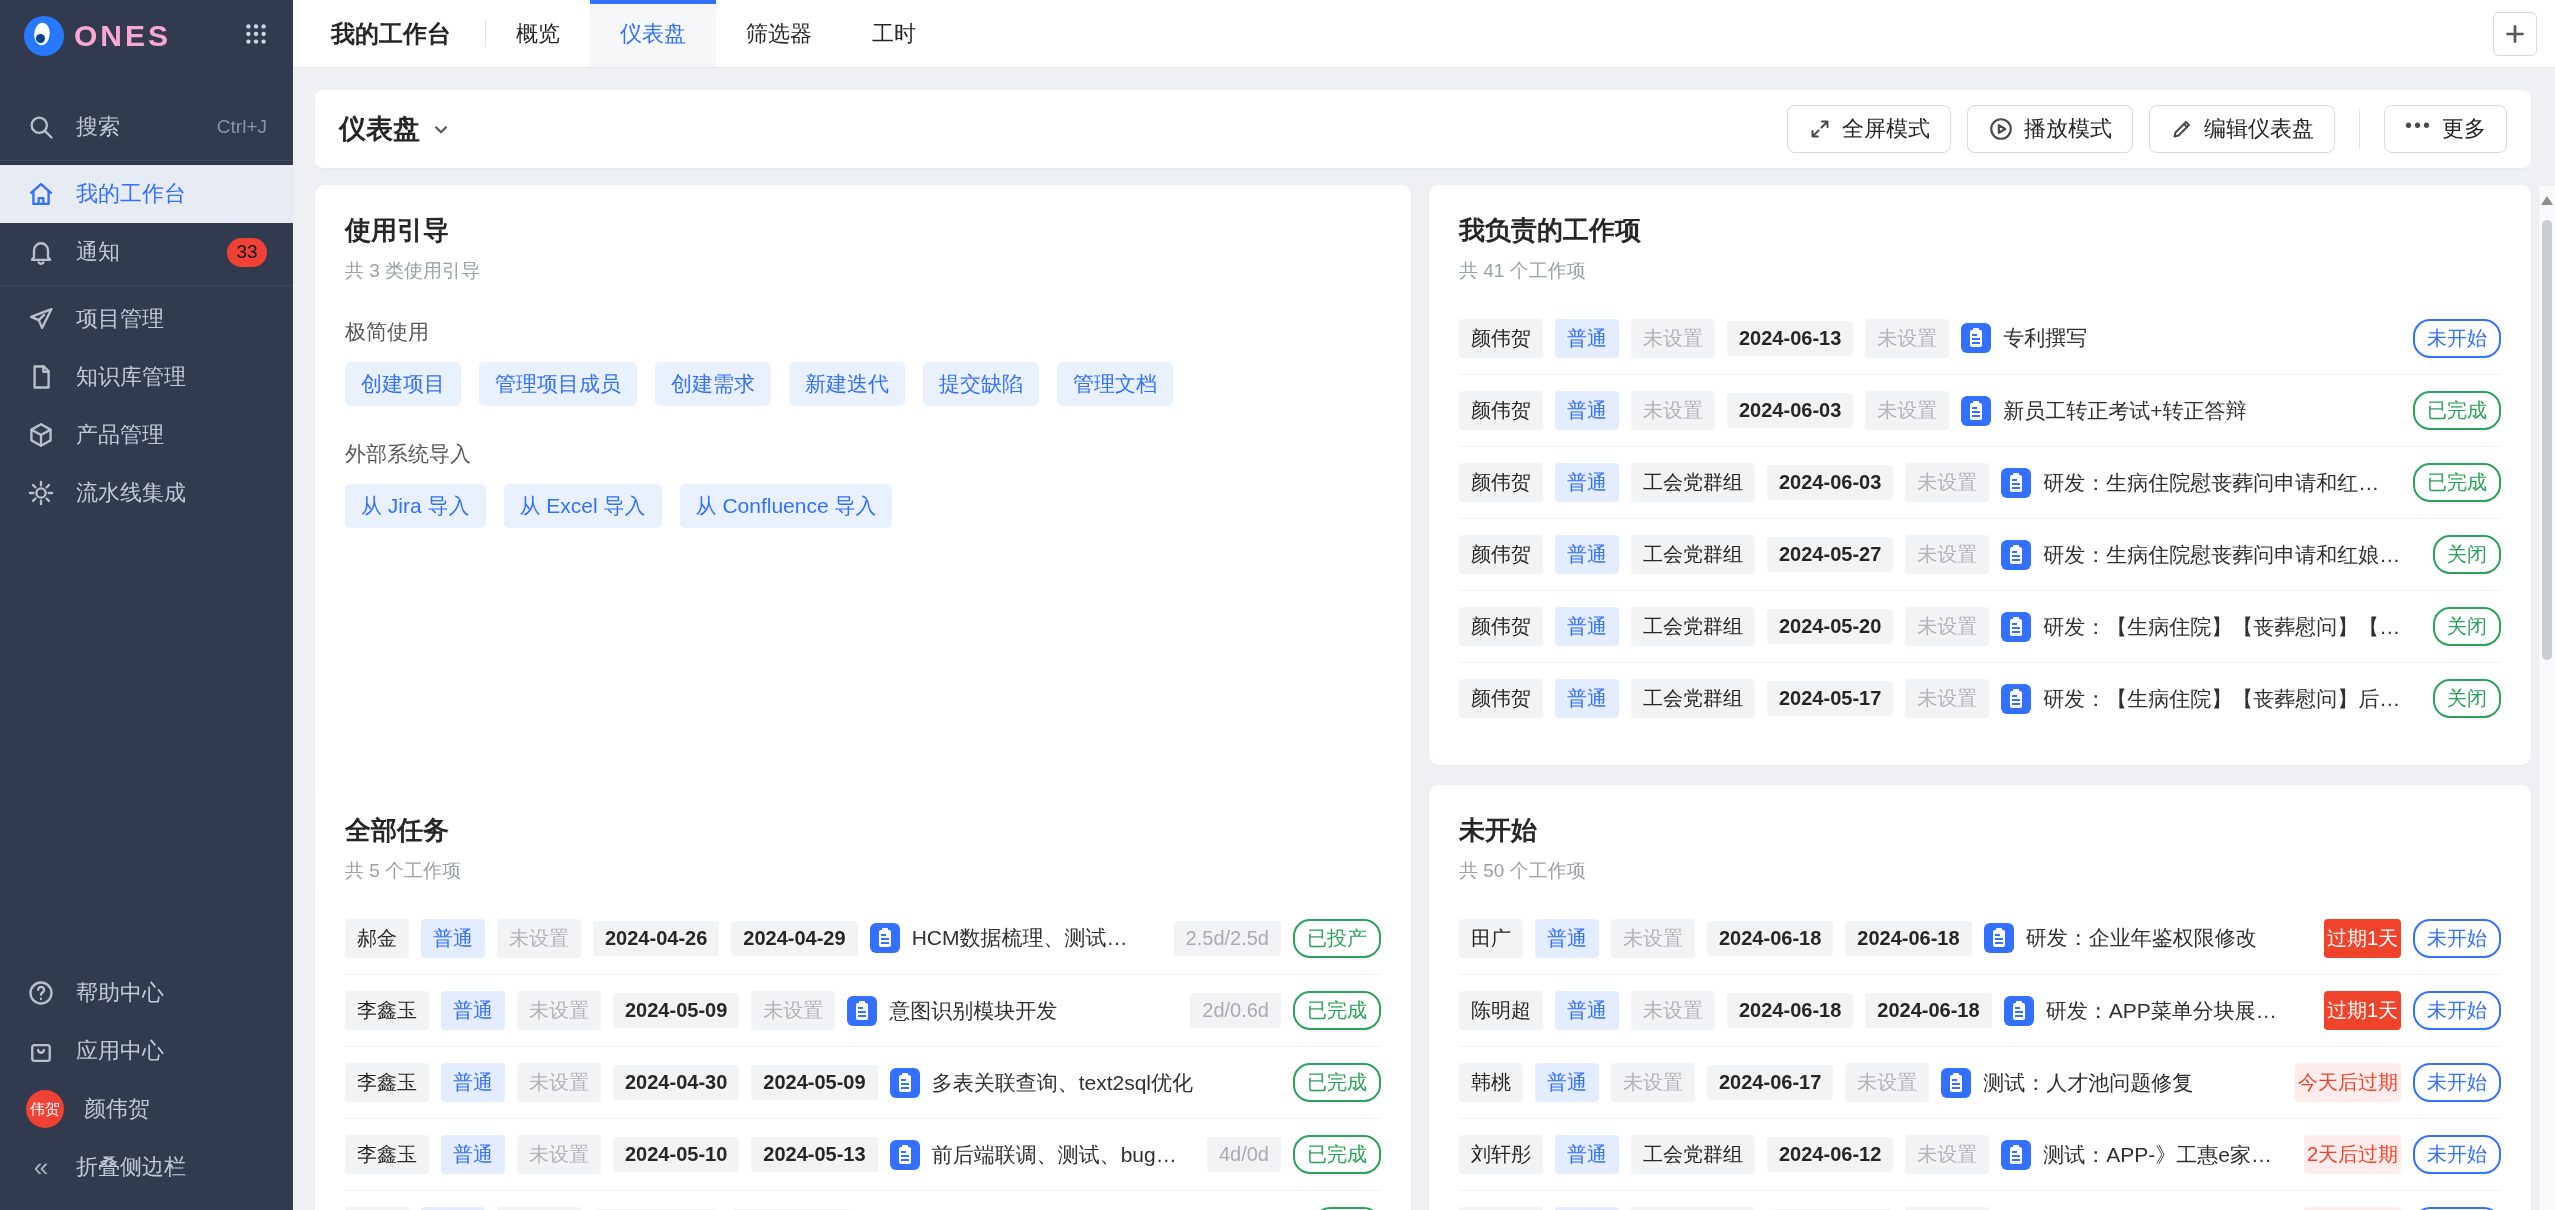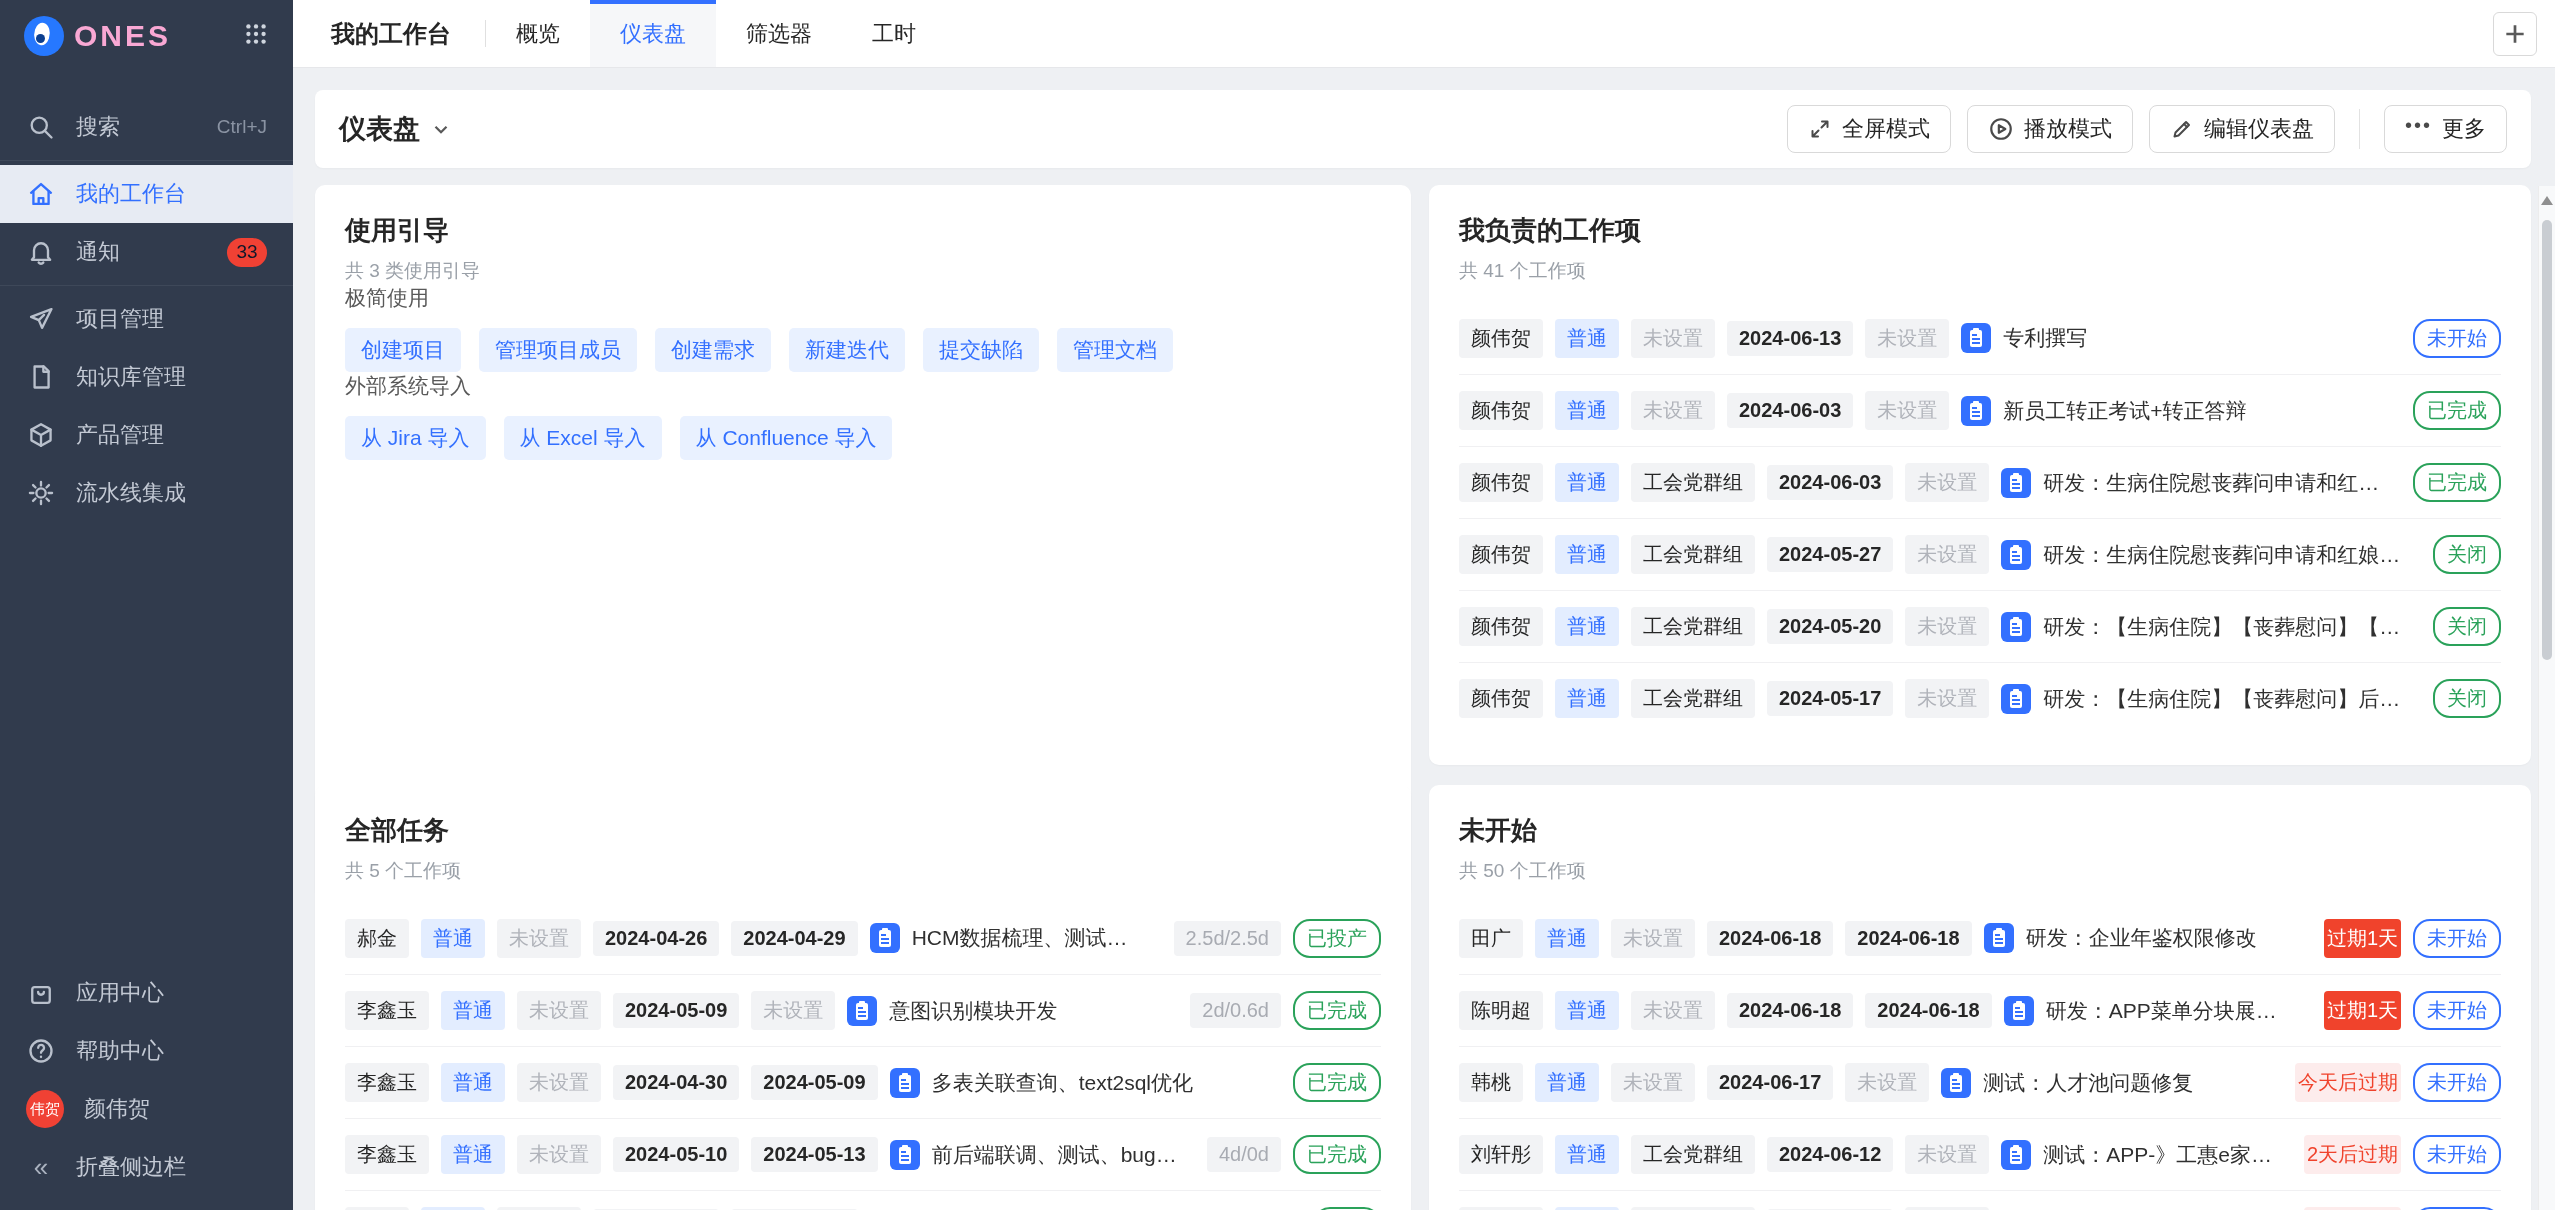--- a/index.html
+++ b/index.html
@@ -81,21 +81,21 @@
     box-shadow:0 1px 2px rgba(0,0,0,0.03);
   }
   .card-title { font-size:26px; font-weight:600; color:#262626; }
   .card-sub { font-size:19px; color:#9aa0a8; margin-top:10px; }
   #card-guide { left:22px; top:117px; width:1096px; height:714px; }
   #card-myitems { left:1136px; top:117px; width:1102px; height:580px; }
   #card-alltasks { left:22px; top:717px; width:1096px; height:560px; }
   #card-notstarted { left:1136px; top:717px; width:1102px; height:560px; }
 
   
-  .g-section { }
+  .g-section { margin-top:34px; }
   .g-label { font-size:21px; color:#595959; }
   .g-chips { display:flex; gap:18px; margin-top:16px; flex-wrap:wrap; }
   .chip {
     background:#e9f1ff; color:#3370ff; font-size:21px; padding:8px 16px; border-radius:5px;
     cursor:pointer; white-space:nowrap;
   }
 
   
   .rows { margin-top:18px; }
   .row {
@@ -231,35 +231,35 @@
           <path d="M12 2.5v3M12 18.5v3M2.5 12h3M18.5 12h3M5.2 5.2l2.1 2.1M16.7 16.7l2.1 2.1M18.8 5.2l-2.1 2.1M7.3 16.7l-2.1 2.1"></path>
         </svg>
     </span>
     <span>流水线集成</span>
   </div>
 
   <div class="side-bottom">
     <div class="side-row">
       <span class="s-icon">
         <svg class="sic" width="28" height="28" viewBox="0 0 24 24">
-            <rect x="4.5" y="7" width="15" height="13.5" rx="2"></rect>
-            <path d="M9.5 11a2.5 2.5 0 005 0"></path>
-          </svg>
-      </span>
-      <span>应用中心</span>
-    </div>
-    <div class="side-row">
-      <span class="s-icon">
-        <svg class="sic" width="28" height="28" viewBox="0 0 24 24">
             <circle cx="12" cy="12" r="9"></circle>
             <path d="M9.6 9.2a2.5 2.5 0 114.2 1.9c-.9.8-1.8 1.2-1.8 2.4"></path>
             <path d="M12 16.8v.4"></path>
           </svg>
       </span>
       <span>帮助中心</span>
+    </div>
+    <div class="side-row">
+      <span class="s-icon">
+        <svg class="sic" width="28" height="28" viewBox="0 0 24 24">
+            <rect x="4.5" y="7" width="15" height="13.5" rx="2"></rect>
+            <path d="M9.5 11a2.5 2.5 0 005 0"></path>
+          </svg>
+      </span>
+      <span>应用中心</span>
     </div>
     <div class="side-row">
       <span class="avatar">伟贺</span>
       <span>颜伟贺</span>
     </div>
     <div class="side-row">
       <span class="s-icon collapse-icon">«</span>
       <span>折叠侧边栏</span>
     </div>
   </div>

